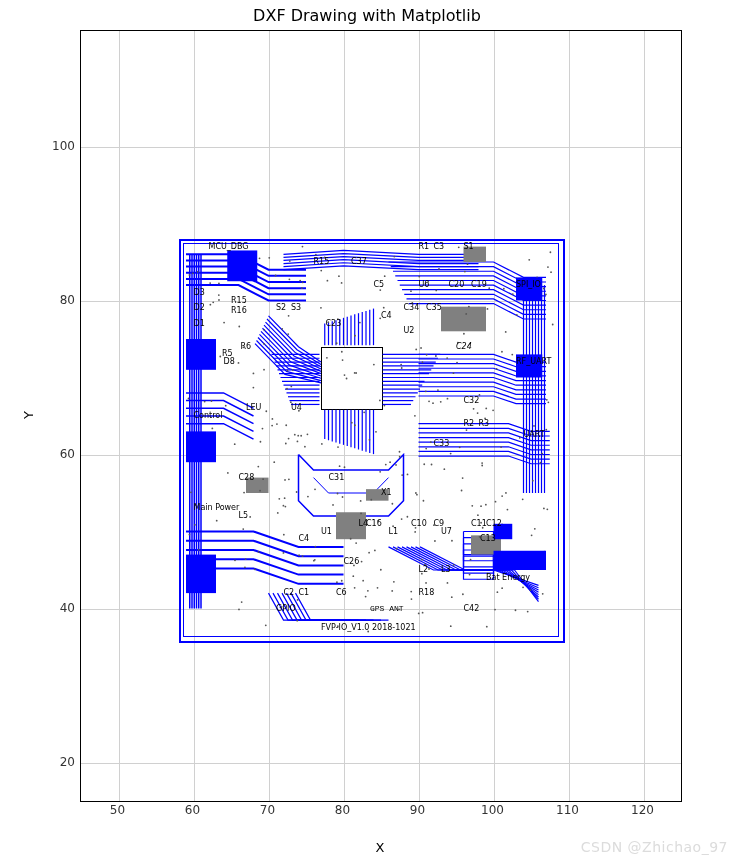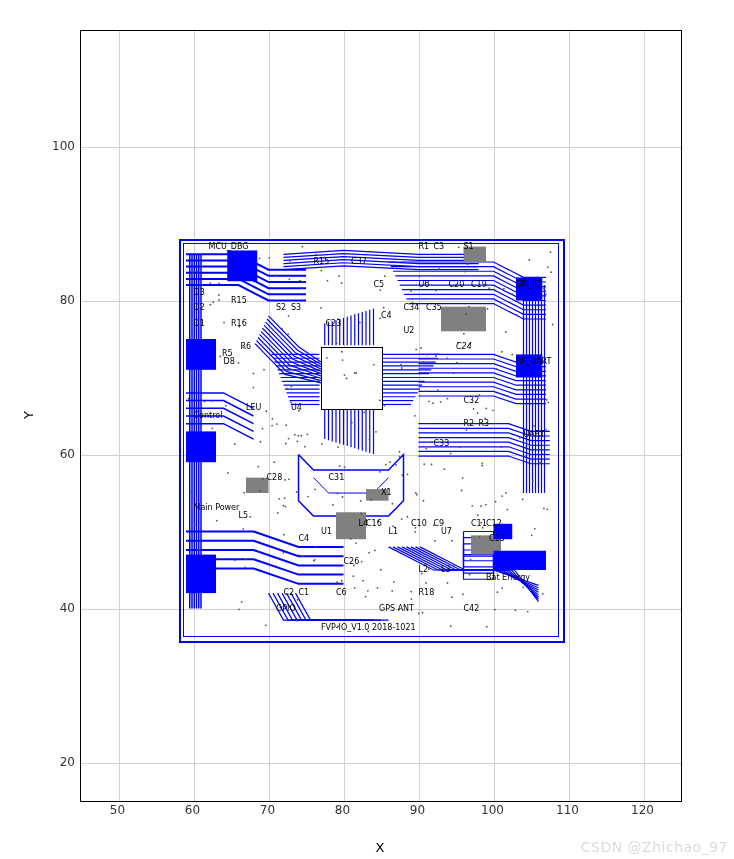--- a/index.html
+++ b/index.html
@@ -110,20 +110,21 @@
     position: absolute;
     left: 0; top: 0;
     width: 600px; height: 770px;
   }
 </style>
 </head>
 <body>
 
 <div class="figure">
 
+  <div class="title">DXF Drawing with Matplotlib</div>
 
   <div class="axes">
 
     <div id="gridlines">
         <div class="grid-v" style="left: 37.5px;"></div>
         <div class="grid-v" style="left: 112.5px;"></div>
         <div class="grid-v" style="left: 187.5px;"></div>
         <div class="grid-v" style="left: 262.5px;"></div>
         <div class="grid-v" style="left: 337.5px;"></div>
         <div class="grid-v" style="left: 412.5px;"></div>
@@ -646,21 +647,21 @@
           <div class="pcb-label" style="left: 270px; top: 226px;">C37</div>
           <div class="pcb-label" style="left: 337.5px; top: 210.6px;">R1</div>
           <div class="pcb-label" style="left: 352.5px; top: 210.6px;">C3</div>
           <div class="pcb-label" style="left: 382.5px; top: 210.6px;">S1</div>
           <div class="pcb-label" style="left: 292.5px; top: 249.1px;">C5</div>
           <div class="pcb-label" style="left: 337.5px; top: 249.1px;">U6</div>
           <div class="pcb-label" style="left: 367.5px; top: 249.1px;">C20</div>
           <div class="pcb-label" style="left: 390px; top: 249.1px;">C19</div>
           <div class="pcb-label" style="left: 435px; top: 249.1px;">SPI_IO</div>
           <div class="pcb-label" style="left: 150px; top: 264.5px;">R15</div>
-          <div class="pcb-label" style="left: 150px; top: 288px;">R16</div>
+          <div class="pcb-label" style="left: 150px; top: 275px;">R16</div>
           <div class="pcb-label" style="left: 112.5px; top: 272.2px;">D2</div>
           <div class="pcb-label" style="left: 195px; top: 272.2px;">S2</div>
           <div class="pcb-label" style="left: 210px; top: 272.2px;">S3</div>
           <div class="pcb-label" style="left: 322.5px; top: 272.2px;">C34</div>
           <div class="pcb-label" style="left: 345px; top: 272.2px;">C35</div>
           <div class="pcb-label" style="left: 112.5px; top: 287.6px;">D1</div>
           <div class="pcb-label" style="left: 300px; top: 279.9px;">C4</div>
           <div class="pcb-label" style="left: 322.5px; top: 295.3px;">U2</div>
           <div class="pcb-label" style="left: 232.5px; top: 287.6px; padding-left: 12px;">C23</div>
           <div class="pcb-label" style="left: 375px; top: 310.7px; font-style: italic;">C24</div>
@@ -669,46 +670,46 @@
           <div class="pcb-label" style="left: 142.5px; top: 326.1px;">D8</div>
           <div class="pcb-label" style="left: 435px; top: 326.1px;">RF_UART</div>
           <div class="pcb-label" style="left: 165px; top: 372.3px;">LEU</div>
           <div class="pcb-label" style="left: 112.5px; top: 380px;">Control</div>
           <div class="pcb-label" style="left: 210px; top: 372.3px;">U4</div>
           <div class="pcb-label" style="left: 382.5px; top: 364.6px;">C32</div>
           <div class="pcb-label" style="left: 352.5px; top: 387.7px; margin-top: 20px;">C33</div>
           <div class="pcb-label" style="left: 382.5px; top: 387.7px;">R2</div>
           <div class="pcb-label" style="left: 397.5px; top: 387.7px;">R3</div>
           <div class="pcb-label" style="left: 442.5px; top: 399.25px;">UART</div>
-          <div class="pcb-label" style="left: 157.5px; top: 441.6px; margin-left: 28px;">C28</div>
+          <div class="pcb-label" style="left: 157.5px; top: 441.6px;">C28</div>
           <div class="pcb-label" style="left: 247.5px; top: 441.6px;">C31</div>
           <div class="pcb-label" style="left: 300px; top: 457px;">X1</div>
           <div class="pcb-label" style="left: 112.5px; top: 472.4px;">Main Power</div>
           <div class="pcb-label" style="left: 157.5px; top: 480.1px;">L5</div>
           <div class="pcb-label" style="left: 285px; top: 487.8px;">C16</div>
           <div class="pcb-label" style="left: 277.5px; top: 487.8px;">L4</div>
           <div class="pcb-label" style="left: 330px; top: 487.8px;">C10</div>
           <div class="pcb-label" style="left: 352.5px; top: 487.8px;">C9</div>
           <div class="pcb-label" style="left: 390px; top: 487.8px;">C11</div>
           <div class="pcb-label" style="left: 405px; top: 487.8px;">C12</div>
           <div class="pcb-label" style="left: 240px; top: 495.5px;">U1</div>
           <div class="pcb-label" style="left: 307.5px; top: 495.5px;">L1</div>
           <div class="pcb-label" style="left: 360px; top: 495.5px;">U7</div>
-          <div class="pcb-label" style="left: 389px; top: 503.2px; padding-left: 19px;">C13</div>
+          <div class="pcb-label" style="left: 380px; top: 503.2px; padding-left: 19px;">C13</div>
           <div class="pcb-label" style="left: 217.5px; top: 503.2px;">C4</div>
           <div class="pcb-label" style="left: 262.5px; top: 526.3px;">C26</div>
           <div class="pcb-label" style="left: 337.5px; top: 534px;">L2</div>
           <div class="pcb-label" style="left: 360px; top: 534px;">L3</div>
           <div class="pcb-label" style="left: 405px; top: 541.7px;">Bat Energy</div>
           <div class="pcb-label" style="left: 202.5px; top: 557.1px;">C2</div>
           <div class="pcb-label" style="left: 217.5px; top: 557.1px;">C1</div>
           <div class="pcb-label" style="left: 255px; top: 557.1px;">C6</div>
           <div class="pcb-label" style="left: 337.5px; top: 557.1px;">R18</div>
           <div class="pcb-label" style="left: 195px; top: 572.5px;">GPIO</div>
-          <div class="pcb-label" style="left: 298px; top: 572.5px;">GPS ANT</div>
+          <div class="pcb-label" style="left: 289px; top: 572.5px; font-family: Liberation Mono, monospace;">GPS ANT</div>
           <div class="pcb-label" style="left: 382.5px; top: 572.5px;">C42</div>
           <div class="pcb-label" style="left: 240px; top: 591.75px;">FVP-IO_V1.0   2018-1021</div>
         </div>
     </div>
 
   </div>
 
   <div class="xlabel">X</div>
   <div class="ylabel">
       <span>Y</span>

